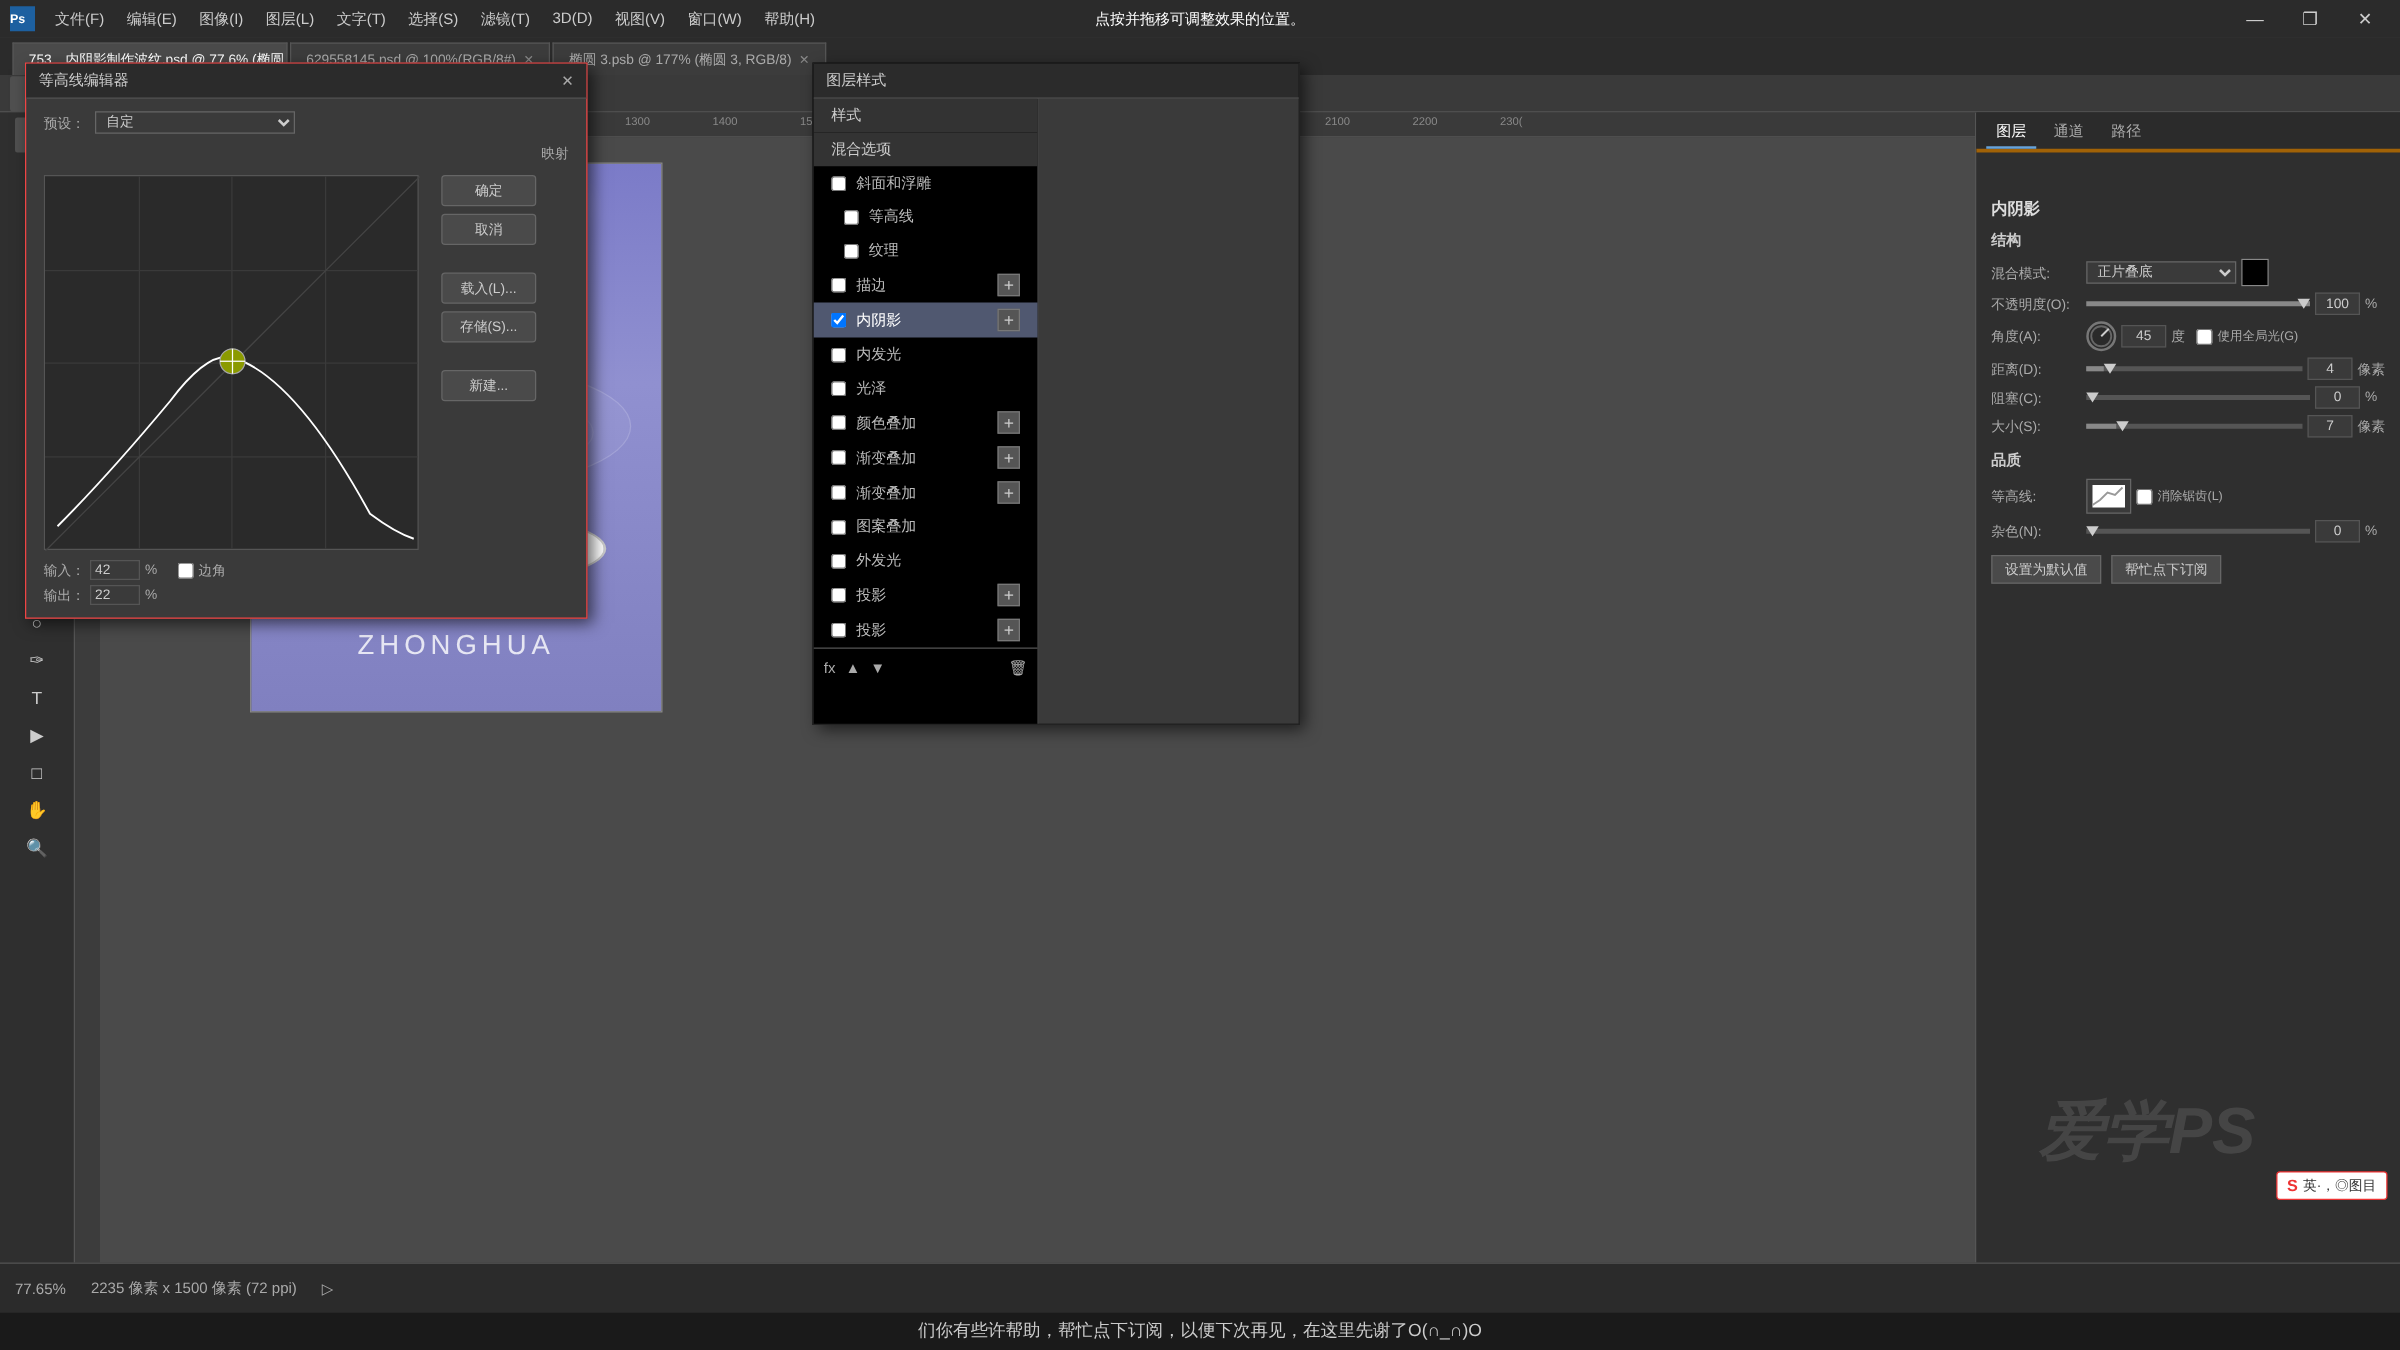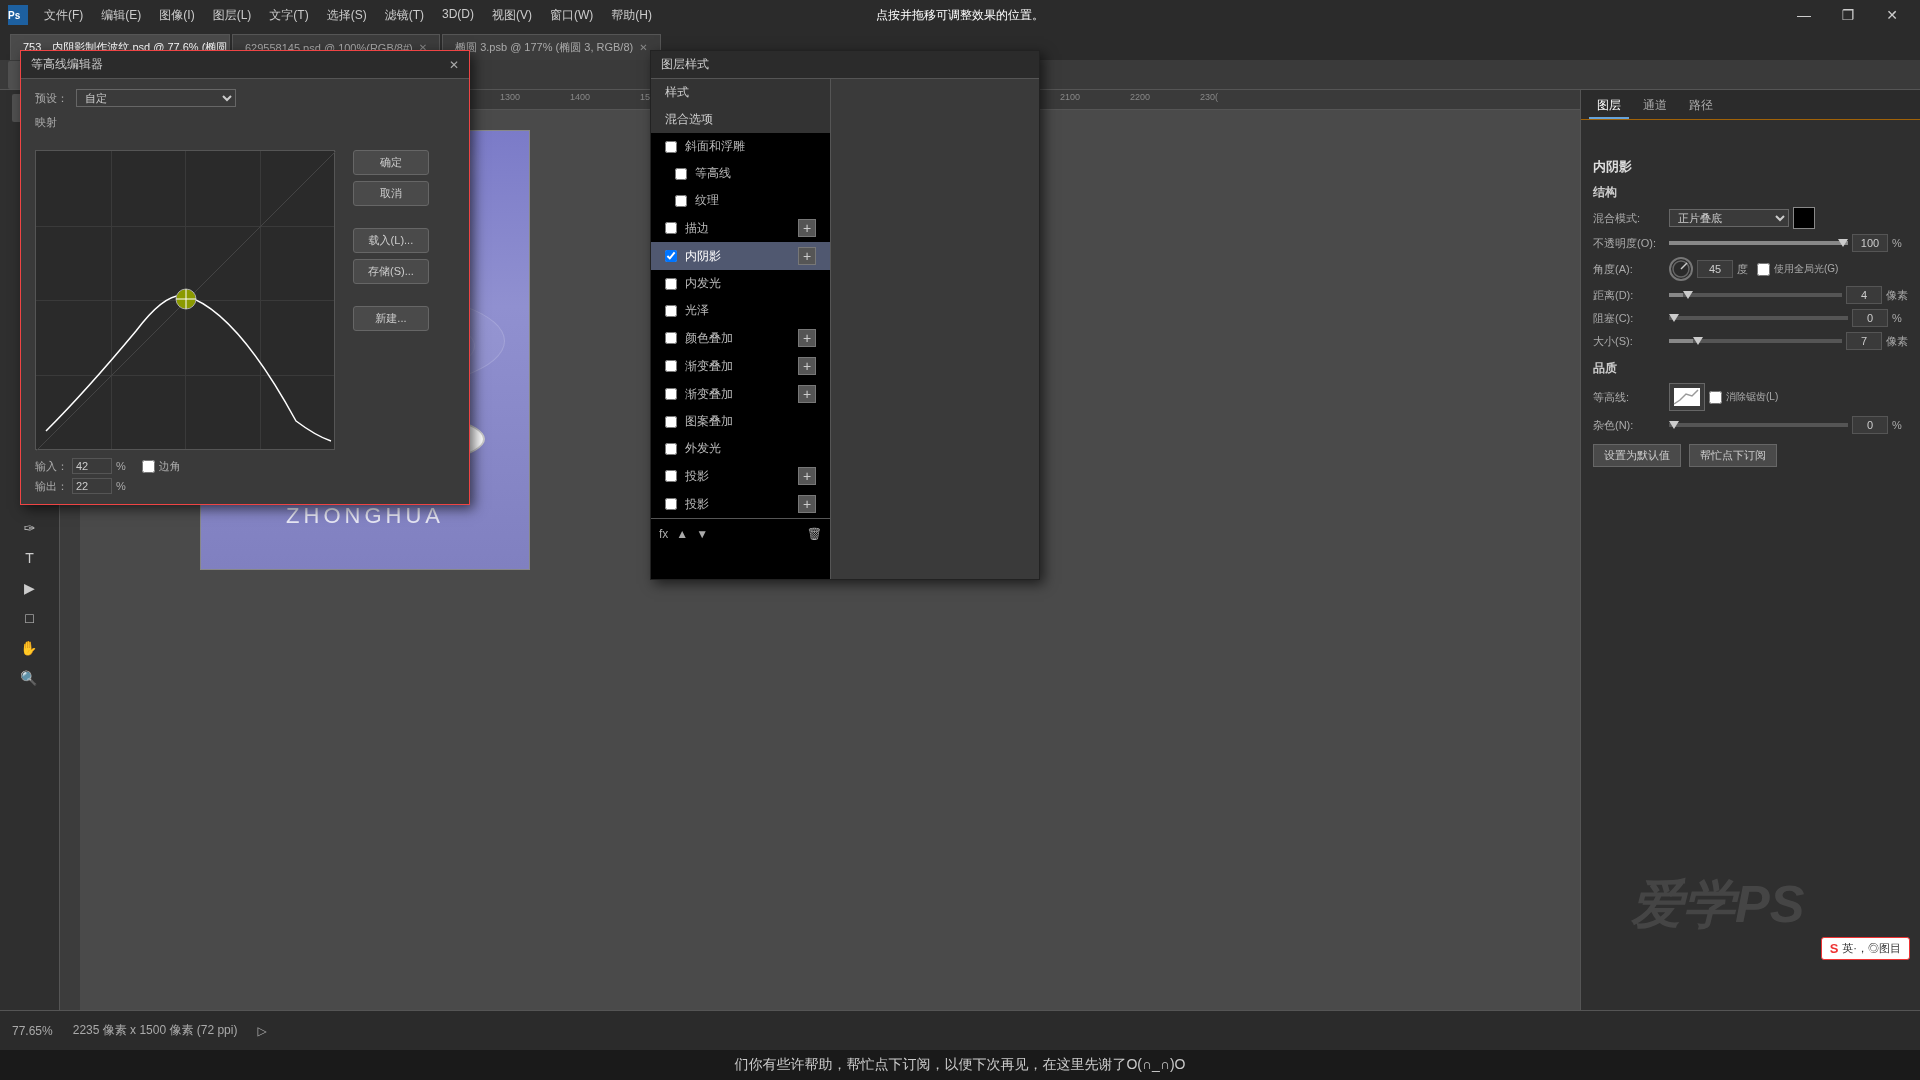--- a/index.html
+++ b/index.html
@@ -713,21 +713,21 @@
     <div style="margin-left:auto; cursor:pointer; color:#aaa;">✕</div>
   </div>
   <div style="padding:10px 14px;">
 
     <div style="display:flex; align-items:center; margin-bottom:8px; gap:8px;">
       <span style="font-size:11px; color:#aaa;">预设：</span>
       <select class="blend-mode-select" style="width:160px;">
         <option>自定</option>
       </select>
     </div>
-    <div style="font-size:11px; color:#aaa; margin-bottom:20px;">映射</div>
+    <div style="font-size:11px; color:#aaa; margin-bottom:10px;text-align:right;">映射</div>
     <div style="display:flex; gap:10px;">
 
       <div id="curve-canvas-area" style="width:300px; height:300px; position:relative;">
 
         <div class="grid-line-h" style="top:25%;"></div>
         <div class="grid-line-h" style="top:50%;"></div>
         <div class="grid-line-h" style="top:75%;"></div>
         <div class="grid-line-v" style="left:25%;"></div>
         <div class="grid-line-v" style="left:50%;"></div>
         <div class="grid-line-v" style="left:75%;"></div>
@@ -779,21 +779,21 @@
       </div>
     </div>
   </div>
 </div>
 
 <div id="is-right">
   <div class="is-title-bar" style="display:flex; justify-content:space-between; align-items:center;">
     <span>内阴影</span>
   </div>
 
-  <div style="position:absolute; top:0; left:0; right:0; z-index:20; background:#2b2b2b; border-bottom:1px solid #a16207; display:flex; padding:4px 8px 0; gap:6px;">
+  <div style="position:absolute; top:0; left:0; right:0; z-index:20; background:#2b2b2b; border-bottom:3px solid #a16207; display:flex; padding:4px 8px 0; gap:6px;">
     <span class="layer-panel-tab active">图层</span>
     <span class="layer-panel-tab">通道</span>
     <span class="layer-panel-tab">路径</span>
   </div>
 
   <div id="is-panel-content" style="margin-top:30px;">
 
     <div style="font-size:13px; color:#ddd; margin-bottom:8px; font-weight:bold;">内阴影</div>
 
     <div class="is-group">

